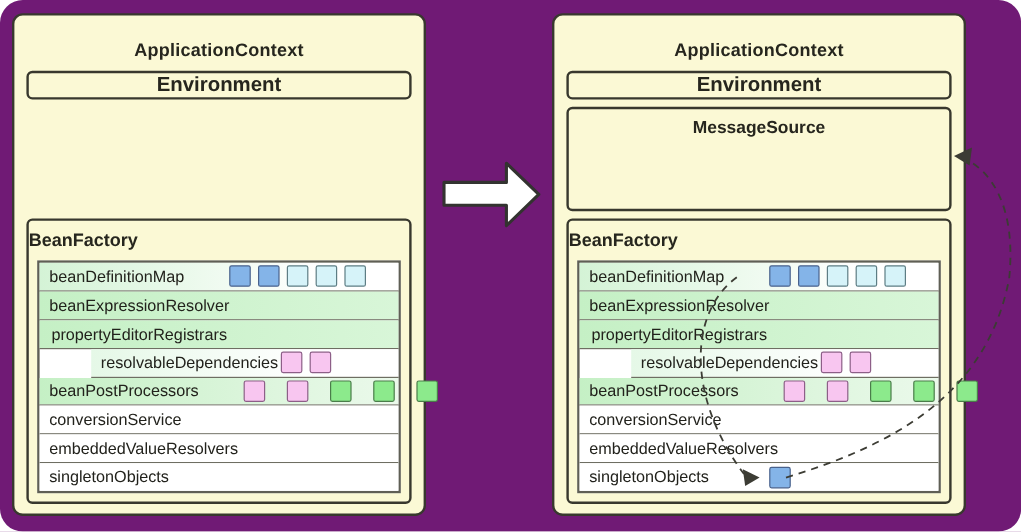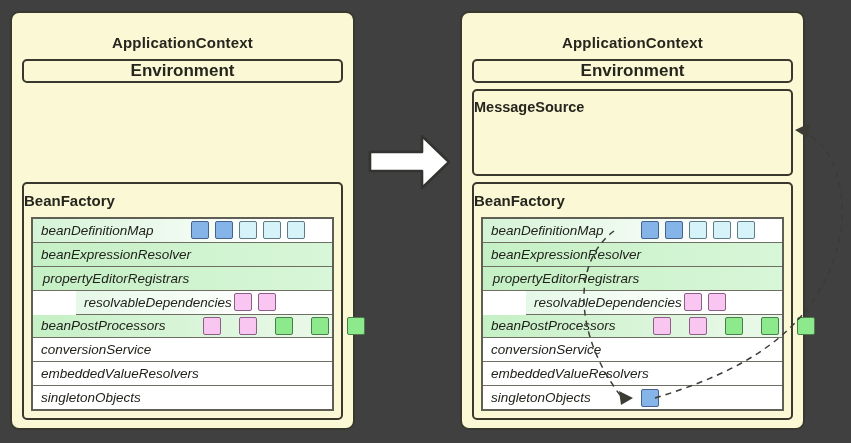--- a/index.html
+++ b/index.html
@@ -1,46 +1,45 @@
 <!DOCTYPE html>
 <html><head>
 <meta charset="utf-8">
 <style>
   html,body{margin:0;padding:0;background:#ffffff;}
   .canvas{
-    position:relative;width:851px;height:443px;background:#404040;
-    font-family:"Liberation Sans",sans-serif;overflow:hidden;
+    position:relative;width:851px;height:443px;background:#701a75;
+    font-family:"Liberation Sans",sans-serif;overflow:hidden;border-radius:19px;
   }
   .panel{
     position:absolute;top:11px;width:345px;height:419px;
     background:#fbf9d5;border:2px solid #38382e;border-radius:9px;
     box-sizing:border-box;
   }
   #panel-left{left:10px;}
   #panel-right{left:460px;}
   .panel-title{
     text-align:center;font-weight:bold;font-size:15px;color:#26261e;
     margin-top:21px;letter-spacing:.2px;
   }
   .inner-box{
     position:absolute;left:10px;right:10px;
     border:2px solid #38382e;border-radius:5px;box-sizing:border-box;
     background:transparent;
   }
   .env-box{top:46px;height:24px;text-align:center;font-weight:bold;
     font-size:17px;color:#26261e;line-height:20px;}
-  .msg-box{top:76px;height:87px;}
+  .msg-box{top:76px;height:87px;text-align:center;}
   .msg-title{font-weight:bold;font-size:14.5px;color:#26261e;margin-top:8px;}
   .bf-box{top:169px;height:238px;}
   .bf-title{font-weight:bold;font-size:15px;color:#26261e;margin-top:8px;}
   .bf-table{
     position:absolute;left:7px;right:7px;top:33px;bottom:7px;
     background:#ffffff;border:2px solid #5f5f55;display:flex;flex-direction:column;
     box-sizing:border-box;
-    font-style:italic;
   }
   .bf-row{
     flex:1;display:flex;align-items:center;padding-left:8px;
     border-bottom:1px solid #6e6e62;box-sizing:border-box;
     font-size:13.5px;color:#22221c;min-height:0;
   }
   .bf-row:last-child{border-bottom:none;}
   .row-label{flex:none;width:150px;white-space:nowrap;}
   .sq{flex:none;width:18px;height:18px;margin-right:6px;
     border:1.5px solid #555;box-sizing:border-box;border-radius:2px;}

